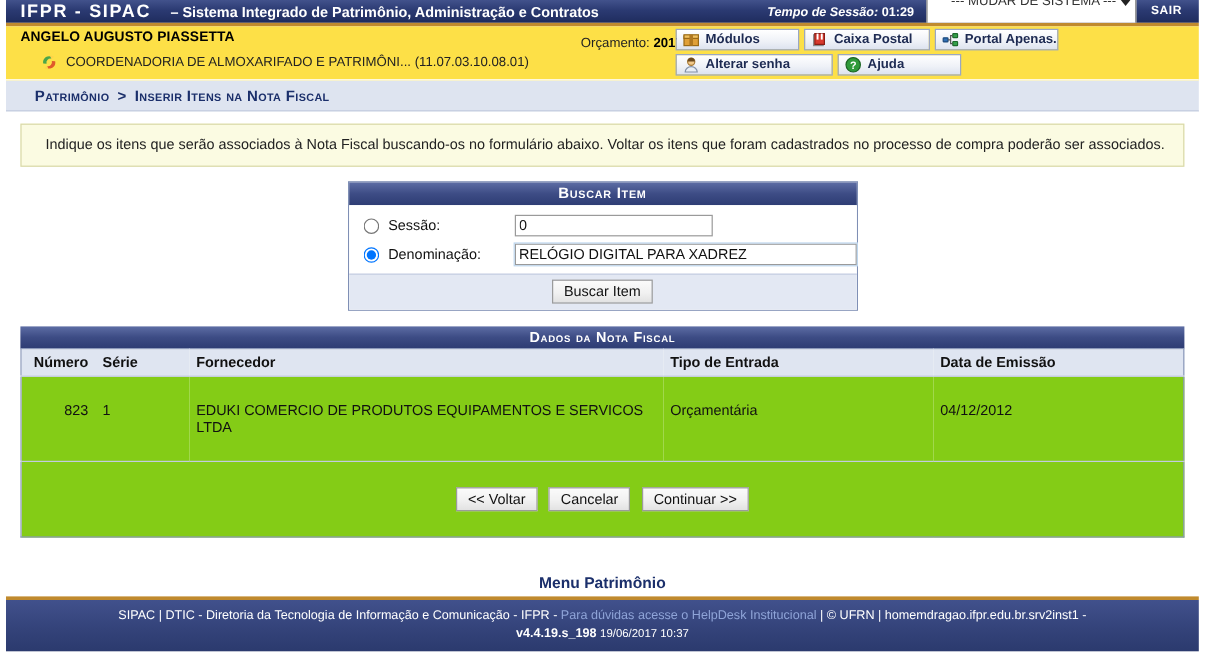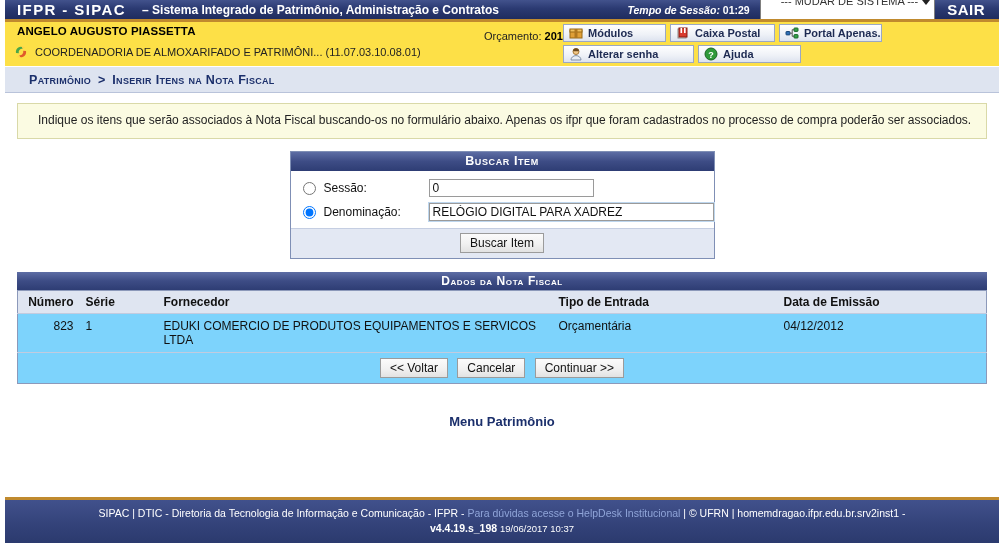--- a/index.html
+++ b/index.html
@@ -87,21 +87,21 @@
     position: absolute;
     right: 4px; top: 6px;
     width: 0; height: 0;
     border-left: 4px solid transparent;
     border-right: 4px solid transparent;
     border-top: 5px solid #222;
   }
   .sair {
     color: #ffffff;
     font-weight: bold;
-    font-size: 15px;
+    font-size: 10px;
     letter-spacing: 0.5px;
     padding: 0 6px 0 12px;
     white-space: nowrap;
   }
 
   
   .userbar {
     position: relative;
     background: #fde047;
     height: 45px;
@@ -110,21 +110,21 @@
   .user-name {
     position: absolute;
     left: 12px; top: 3px;
     font-weight: bold;
     font-size: 11.5px;
     color: #000;
     letter-spacing: 0.1px;
   }
   .user-unit {
     position: absolute;
-    left: 8px; top: 22px;
+    left: 28px; top: 22px;
     font-size: 11px;
     color: #222;
     display: flex;
     align-items: center;
     gap: 6px;
   }
   .unit-icon {
     display: inline-block;
     width: 16px; height: 16px;
     flex: 0 0 16px;
@@ -282,23 +282,23 @@
   table.nf th {
     background: #dfe5f1;
     color: #111;
     font-size: 12px;
     font-weight: bold;
     text-align: left;
     padding: 4px 6px;
     border-bottom: 1px solid #c2cbdf;
   }
   table.nf td {
-    background: #7dd3fc;
-    font-size: 12px;
-    padding: 5px 6px;
+    background: #84cc16;
+    font-size: 12px;
+    padding: 21px 6px;
     vertical-align: top;
     color: #111;
   }
   .c-num   { width: 62px;  text-align: right !important; }
   .c-ser   { width: 78px; }
   .c-forn  { width: 395px; }
   .c-tipo  { width: 225px; }
   .c-data  { text-align: left; }
   th.c-num { text-align: right !important; padding-right: 4px; }
   .tfoot {
@@ -465,21 +465,21 @@
 
   <div class="crumbbar">
     <div class="crumb">
       <span>Patrimônio</span>
       <span class="sep">&gt;</span>
       <span>Inserir Itens na Nota Fiscal</span>
     </div>
   </div>
 
   <div class="noticewrap">
-    <div class="notice">Indique os itens que serão associados à Nota Fiscal buscando-os no formulário abaixo. Apenas os ifpr que foram cadastrados no processo de compra poderão ser associados.</div>
+    <div class="notice">Indique os itens que serão associados à Nota Fiscal buscando-os no formulário abaixo. Voltar os itens que foram cadastrados no processo de compra poderão ser associados.</div>
   </div>
 
   <div class="searchwrap">
     <div class="panel">
       <div class="panel-title">Buscar Item</div>
       <div class="panel-body">
 
         <div class="frow">
           <input class="radio" type="radio" name="buscamode" style="">
           <span class="flabel">Sessão:</span>

